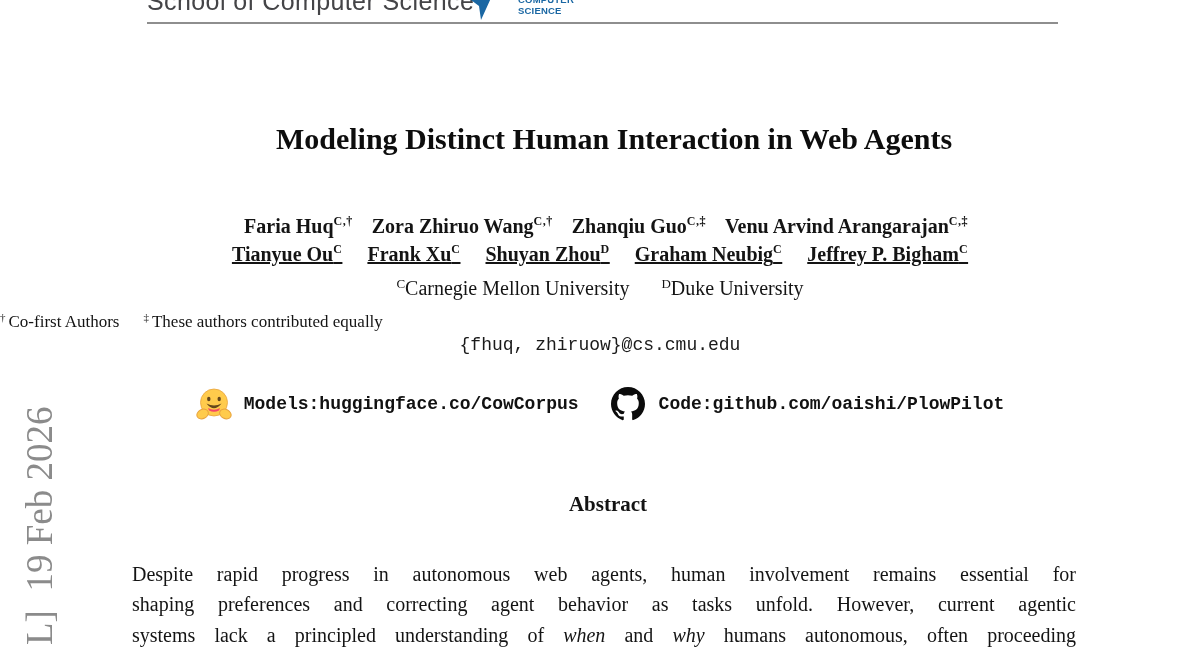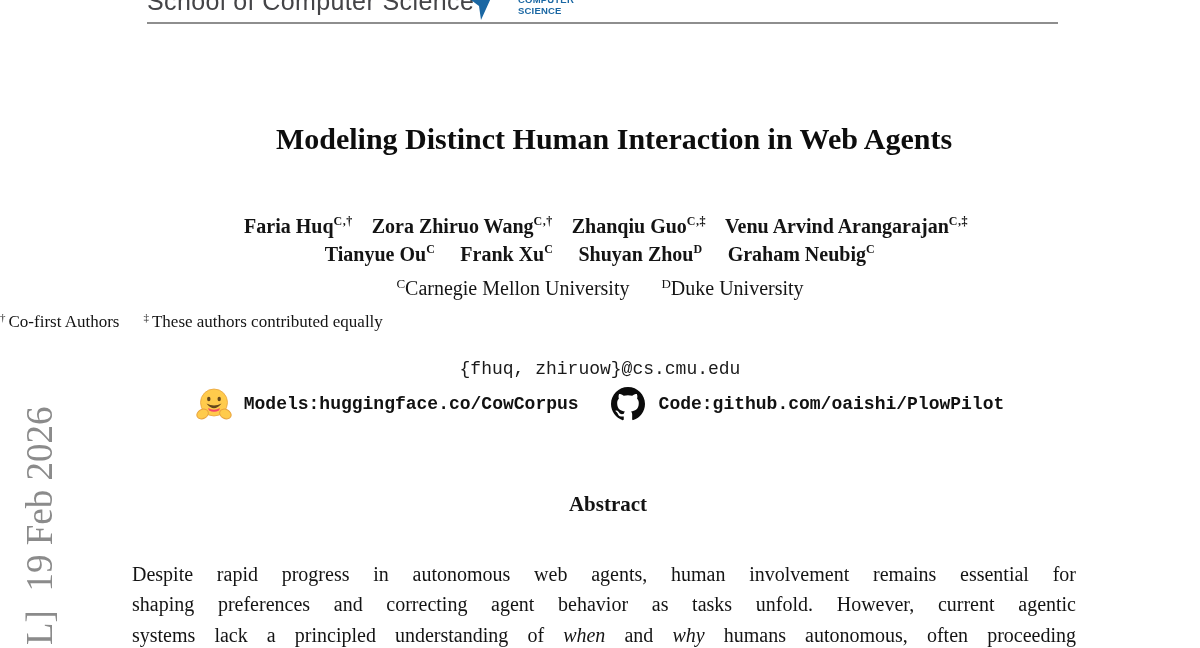--- a/index.html
+++ b/index.html
@@ -74,21 +74,21 @@
     position: absolute;
     left: 0; width: 1200px;
     display: flex;
     justify-content: center;
     gap: 19px;
     font-size: 20px;
     font-weight: bold;
     white-space: nowrap;
   }
   .authors-row.row1 { top: 215px; margin-left: 6px; }
-  .authors-row.row2 { top: 243px; gap: 25px; }
+  .authors-row.row2 { top: 243px; gap: 25px; text-decoration: underline; }
   .sup {
     font-size: 12px;
     font-weight: bold;
     position: relative;
     top: -8px;
     letter-spacing: 0.5px;
   }
 
   .affil-row {
     position: absolute;
@@ -111,21 +111,20 @@
   }
   .note-sup { font-size: 11px; position: relative; top: -6px; margin-right: 3px; }
 
   .email-row {
     position: absolute;
     left: 0; top: 335px; width: 1200px;
     text-align: center;
     font-family: "Liberation Mono", monospace;
     font-size: 18px;
     color: #1a1a1a;
-    margin-top: 24px;
   }
 
   
   .resources-row {
     position: absolute;
     left: 0; top: 386px; width: 1200px;
     display: flex;
     justify-content: center;
     align-items: center;
     gap: 12px;
@@ -187,20 +186,21 @@
   <span><span>Zora Zhiruo Wang</span><span class="sup">C,†</span></span>
   <span><span>Zhanqiu Guo</span><span class="sup">C,‡</span></span>
   <span><span>Venu Arvind Arangarajan</span><span class="sup">C,‡</span></span>
 </div>
 
 <div class="authors-row row2">
   <span><span>Tianyue Ou</span><span class="sup">C</span></span>
   <span><span>Frank Xu</span><span class="sup">C</span></span>
   <span><span>Shuyan Zhou</span><span class="sup">D</span></span>
   <span><span>Graham Neubig</span><span class="sup">C</span></span>
+  <span><span>Jeffrey P. Bigham</span><span class="sup">C</span></span>
 </div>
 
 <div class="affil-row">
   <span><span class="affil-sup">C</span><span>Carnegie Mellon University</span></span>
   <span><span class="affil-sup">D</span><span>Duke University</span></span>
 </div>
 
 <div class="notes-row">
   <span><span class="note-sup">†</span><span>Co-first Authors</span></span>
   <span><span class="note-sup">‡</span><span>These authors contributed equally</span></span>

